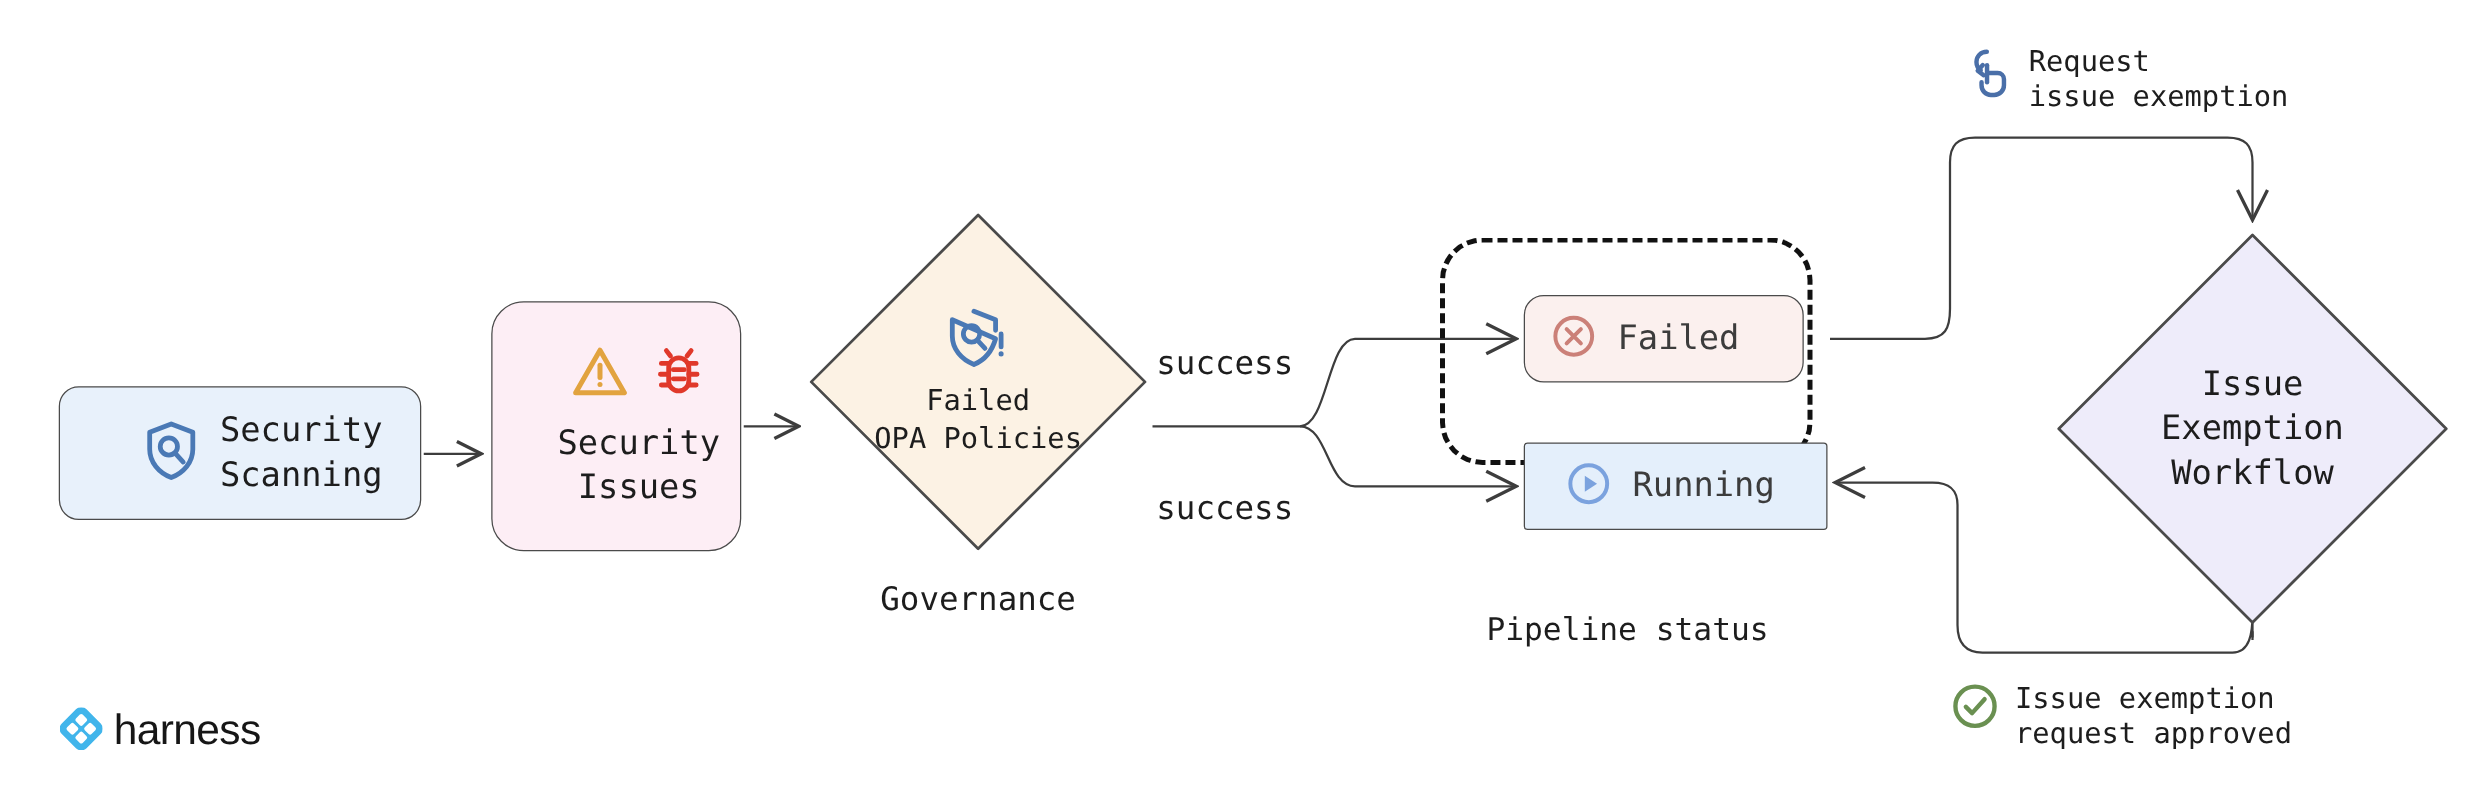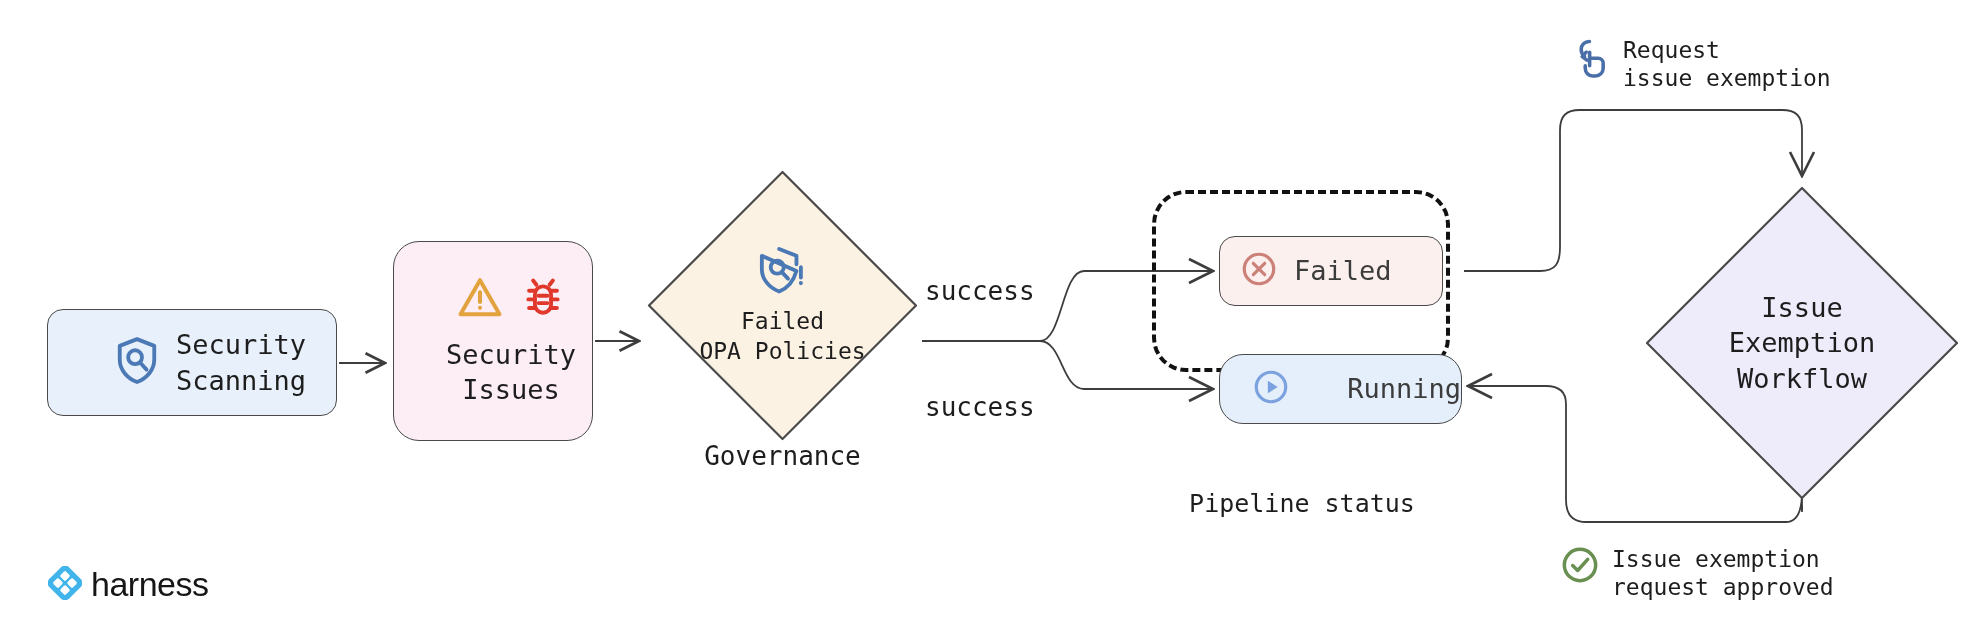--- a/index.html
+++ b/index.html
@@ -63,21 +63,21 @@
     position: absolute; inset: 0;
   }
   .diamond-content {
     position: absolute; inset: 0;
     display: flex; flex-direction: column;
     align-items: center; justify-content: center;
   }
   #governance-diamond { left: 645px; top: 168px; width: 275px; height: 275px; }
   #governance-diamond .label { font-size: 23px; margin-top: 6px; }
   #governance-label {
-    position: absolute; left: 645px; top: 440px; width: 275px;
+    position: absolute; left: 645px; top: 464px; width: 275px;
     font-size: 26px; text-align: center;
   }
   #exemption-diamond { left: 1642px; top: 183px; width: 320px; height: 320px; }
   #exemption-diamond .label { font-size: 27px; }
 
   
   #pipeline-group {
     position: absolute;
     left: 1152px; top: 190px; width: 298px; height: 182px;
     box-sizing: border-box;
@@ -93,22 +93,22 @@
     left: 1219px; top: 236px; width: 224px; height: 70px;
     background: #fbf0ee;
     border-radius: 16px;
     justify-content: flex-start;
     padding-left: 20px;
     gap: 16px;
   }
   #running-node {
     left: 1219px; top: 354px; width: 243px; height: 70px;
     background: #e4effb;
-    border-radius: 24px;
-    justify-content: space-between;
+    border-radius: 3px;
+    justify-content: flex-start;
     padding-left: 32px;
     gap: 16px;
   }
   #failed-node .label, #running-node .label {
     font-size: 27px; color: #3c3c3c; text-align: left;
   }
 
   
   .annotation {
     position: absolute;

